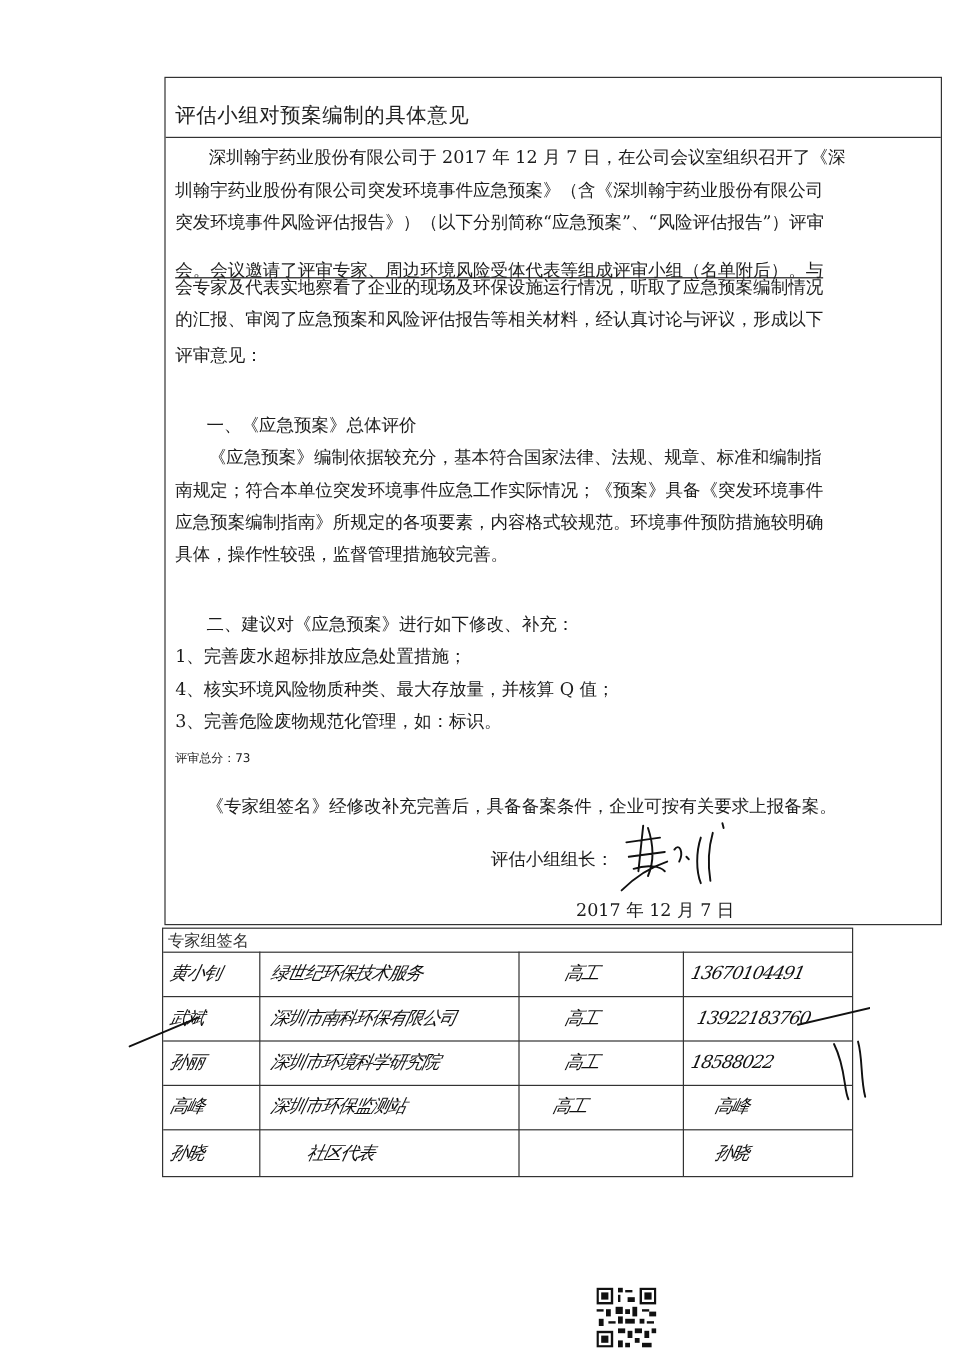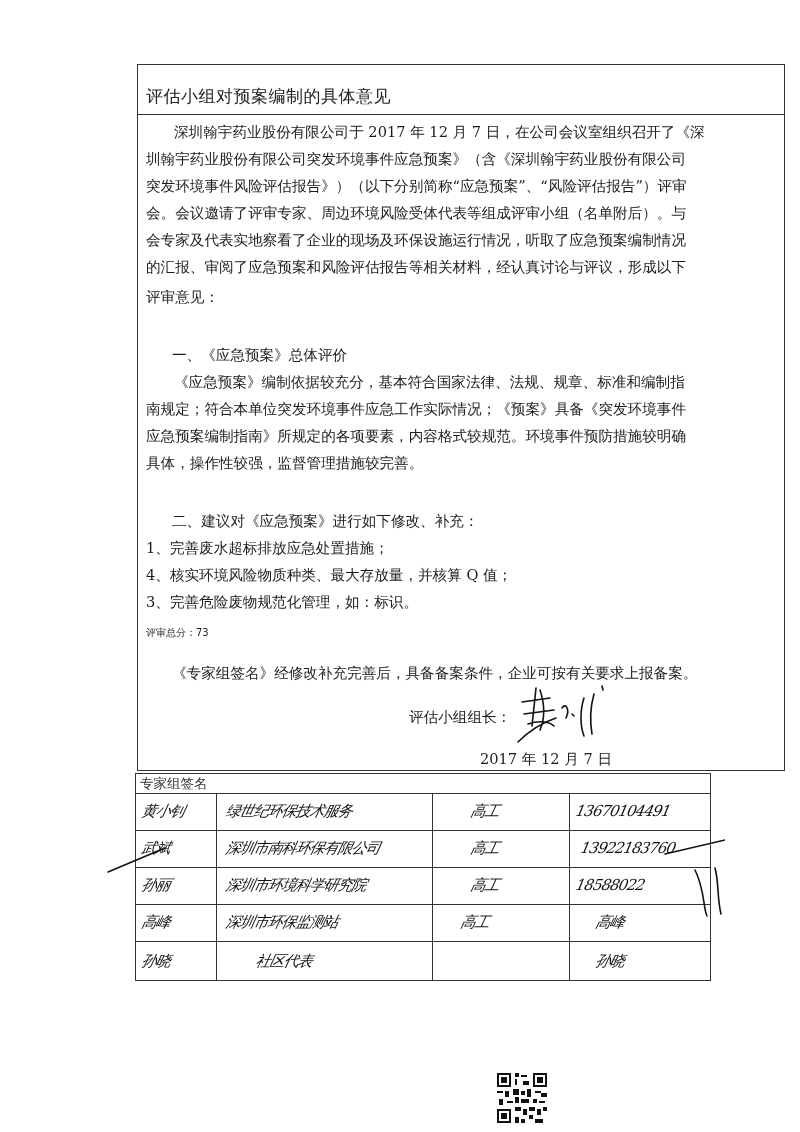--- a/index.html
+++ b/index.html
@@ -59,21 +59,21 @@
 
 <div class="upper-box">
   <div class="title-row">
     <span class="title-text">评估小组对预案编制的具体意见</span>
   </div>
 </div>
 
 <div class="line" style="left:174px; top:122px;">深圳翰宇药业股份有限公司于 2017 年 12 月 7 日，在公司会议室组织召开了《深</div>
 <div class="line" style="left:146px; top:149px;">圳翰宇药业股份有限公司突发环境事件应急预案》（含《深圳翰宇药业股份有限公司</div>
 <div class="line" style="left:146px; top:176px;">突发环境事件风险评估报告》）（以下分别简称“应急预案”、“风险评估报告”）评审</div>
-<div class="line" style="left:146px; top:203px;">会。会议邀请了评审专家、周边环境风险受体代表等组成评审小组（名单附后）。与</div>
+<div class="line" style="left:146px; top:216px;text-decoration:underline;">会。会议邀请了评审专家、周边环境风险受体代表等组成评审小组（名单附后）。与</div>
 <div class="line" style="left:146px; top:230px;">会专家及代表实地察看了企业的现场及环保设施运行情况，听取了应急预案编制情况</div>
 <div class="line" style="left:146px; top:257px;">的汇报、审阅了应急预案和风险评估报告等相关材料，经认真讨论与评议，形成以下</div>
 <div class="line" style="left:146px; top:287px;">评审意见：</div>
 
 <div class="line" style="left:172px; top:345px;">一、《应急预案》总体评价</div>
 <div class="line" style="left:174px; top:372px;">《应急预案》编制依据较充分，基本符合国家法律、法规、规章、标准和编制指</div>
 <div class="line" style="left:146px; top:399px;">南规定；符合本单位突发环境事件应急工作实际情况；《预案》具备《突发环境事件</div>
 <div class="line" style="left:146px; top:426px;">应急预案编制指南》所规定的各项要素，内容格式较规范。环境事件预防措施较明确</div>
 <div class="line" style="left:146px; top:453px;">具体，操作性较强，监督管理措施较完善。</div>
 

